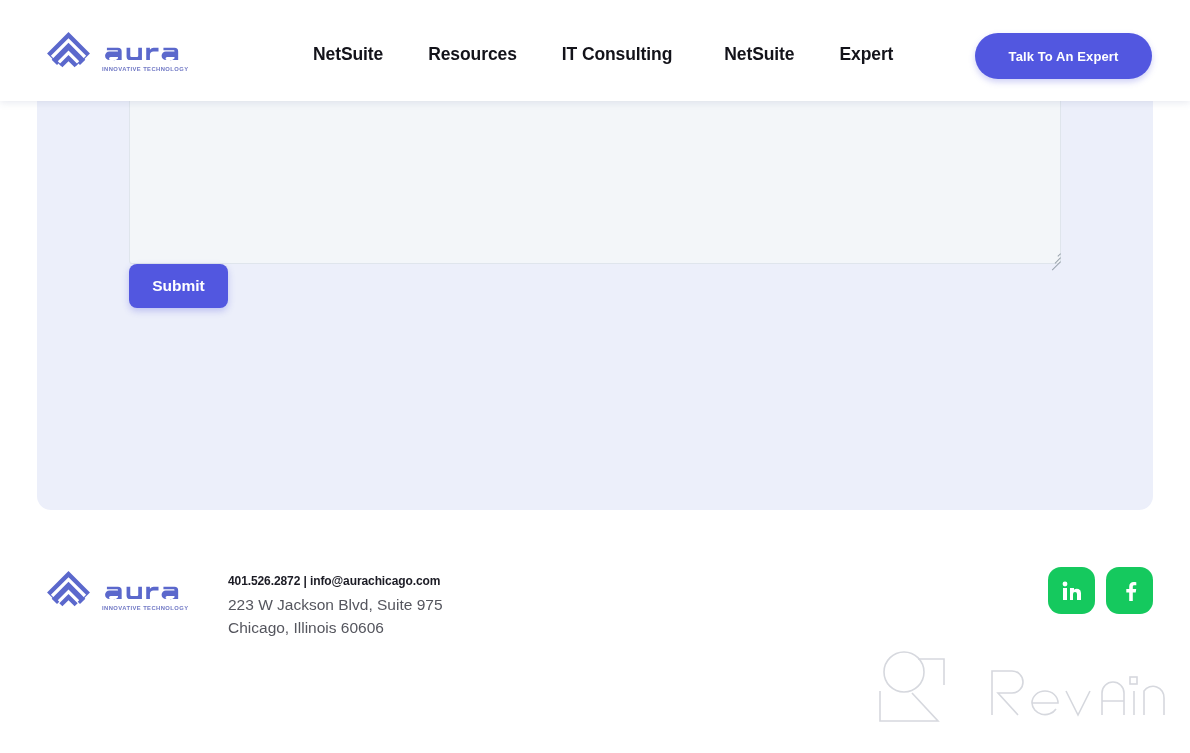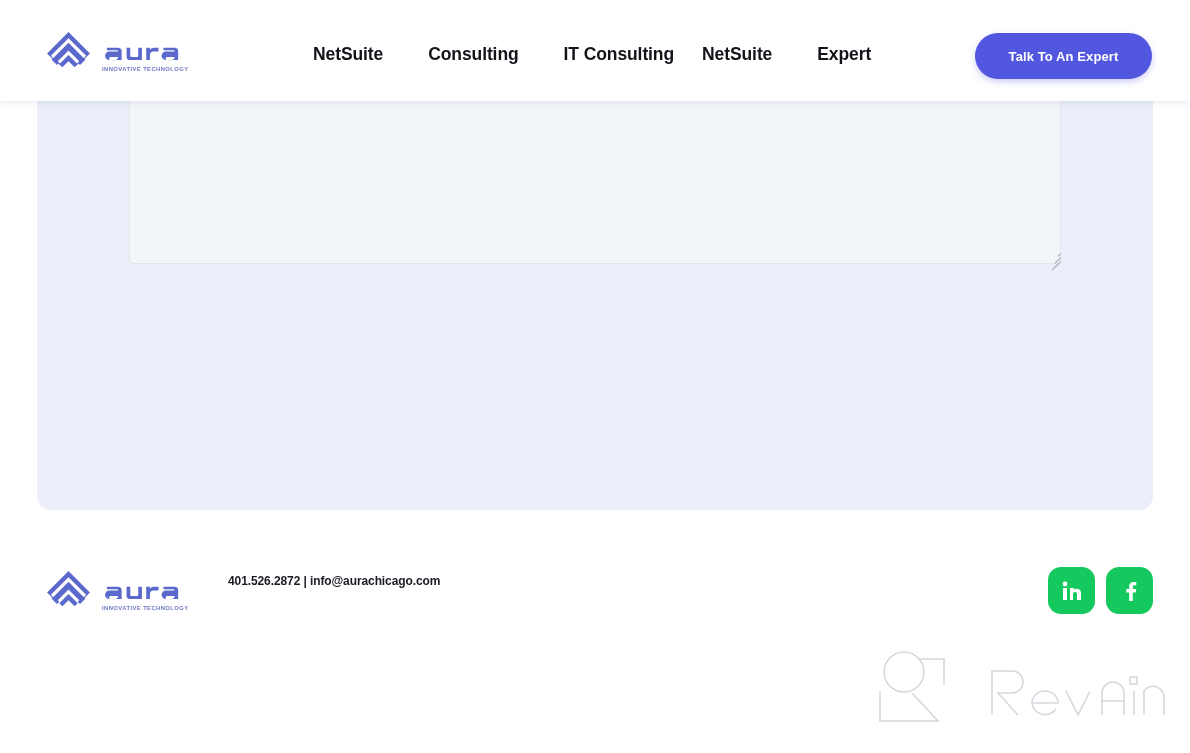--- a/index.html
+++ b/index.html
@@ -74,21 +74,21 @@
     font-size: 17.5px;
     font-weight: 700;
     color: #13131a;
     text-decoration: none;
     white-space: nowrap;
     cursor: pointer;
     letter-spacing: -0.1px;
   }
   .nav-gap-1 { margin-right: 45px; }
   .nav-gap-2 { margin-right: 45px; }
-  .nav-gap-3 { margin-right: 28px; }
+  .nav-gap-3 { margin-right: 52px; }
   .nav-gap-4 { margin-right: 45px; }
 
   .cta-button {
     position: absolute;
     left: 975px;
     top: 33px;
     width: 177px;
     height: 46px;
     background: #5257e0;
     border: none;
@@ -230,20 +230,21 @@
 
   <div class="form-panel"></div>
 
   <textarea class="message-textarea" placeholder="" style=""></textarea>
   <div class="resize-grip">
     <i></i>
       <i></i>
       <i></i>
   </div>
 
+  <button class="submit-button">Submit</button>
 
   <header class="site-header">
     <div class="logo-wrap">
       <svg class="logo-mark" viewBox="0 0 64 64">
         <path d="M32 4 L60 32 L47 45 L32 30 L17 45 L4 32 Z" fill="#5b68cc"></path>
         <path d="M32 22 L50 40 L42 48 L32 38 L22 48 L14 40 Z" fill="#5b68cc"></path>
         <path d="M32 14 L54 36 L48 42 L32 26 L16 42 L10 36 Z" fill="#ffffff" opacity="0.0"></path>
         <path d="M32 12 L55 35 L49.5 40.5 L32 23 L14.5 40.5 L9 35 Z" fill="#ffffff"></path>
         <path d="M32 18 L54 40 L47 47 L32 32 L17 47 L10 40 Z" fill="#5b68cc"></path>
         <path d="M32 28 L46 42 L41 47 L32 38 L23 47 L18 42 Z" fill="#ffffff"></path>
@@ -257,21 +258,21 @@
             <path d="M72 14 h6 v3 a8 8 0 0 1 8 -3 h6 v6 h-8 a6 6 0 0 0 -6 6 v8 h-6 z"></path>
             <path d="M100 14 h18 a6 6 0 0 1 6 6 v14 h-6 v-3 a8 8 0 0 1 -8 3 h-6 a7 7 0 0 1 0 -14 h14 v-1 a1 1 0 0 0 -1 -1 h-17 z m6 15 a2.5 2.5 0 0 0 0 5 h12 v-5 z"></path>
           </g>
         </svg>
         <div class="logo-tag">INNOVATIVE TECHNOLOGY</div>
       </div>
     </div>
 
     <nav class="main-nav">
       <a class="nav-item nav-gap-1">NetSuite</a>
-      <a class="nav-item nav-gap-2">Consulting</a>
+      <a class="nav-item nav-gap-2">Resources</a>
       <a class="nav-item nav-gap-3">IT Consulting</a>
       <a class="nav-item nav-gap-4">NetSuite</a>
       <a class="nav-item">Expert</a>
     </nav>
 
     <button class="cta-button">Talk To An Expert</button>
   </header>
 
   <footer class="site-footer">
     <div class="footer-logo-wrap">
@@ -290,20 +291,22 @@
             <path d="M72 14 h6 v3 a8 8 0 0 1 8 -3 h6 v6 h-8 a6 6 0 0 0 -6 6 v8 h-6 z"></path>
             <path d="M100 14 h18 a6 6 0 0 1 6 6 v14 h-6 v-3 a8 8 0 0 1 -8 3 h-6 a7 7 0 0 1 0 -14 h14 v-1 a1 1 0 0 0 -1 -1 h-17 z m6 15 a2.5 2.5 0 0 0 0 5 h12 v-5 z"></path>
           </g>
         </svg>
         <div class="logo-tag">INNOVATIVE TECHNOLOGY</div>
       </div>
     </div>
 
     <div class="footer-contact">
       <div class="contact-primary">401.526.2872 | info@aurachicago.com</div>
+      <div class="contact-line">223 W Jackson Blvd, Suite 975</div>
+      <div class="contact-line">Chicago, Illinois 60606</div>
     </div>
 
   </footer>
 
   <div class="social-row">
     <button class="social-button">
       <svg width="24" height="24" viewBox="0 0 24 24">
         <rect x="3" y="9" width="4" height="12" fill="#ffffff"></rect>
         <circle cx="5" cy="5" r="2.4" fill="#ffffff"></circle>
         <path d="M10 9 h4 v1.8 a4.2 4.2 0 0 1 7 3.2 V21 h-4 v-6 a2 2 0 0 0 -4 0 v6 h-3 z" fill="#ffffff"></path>

